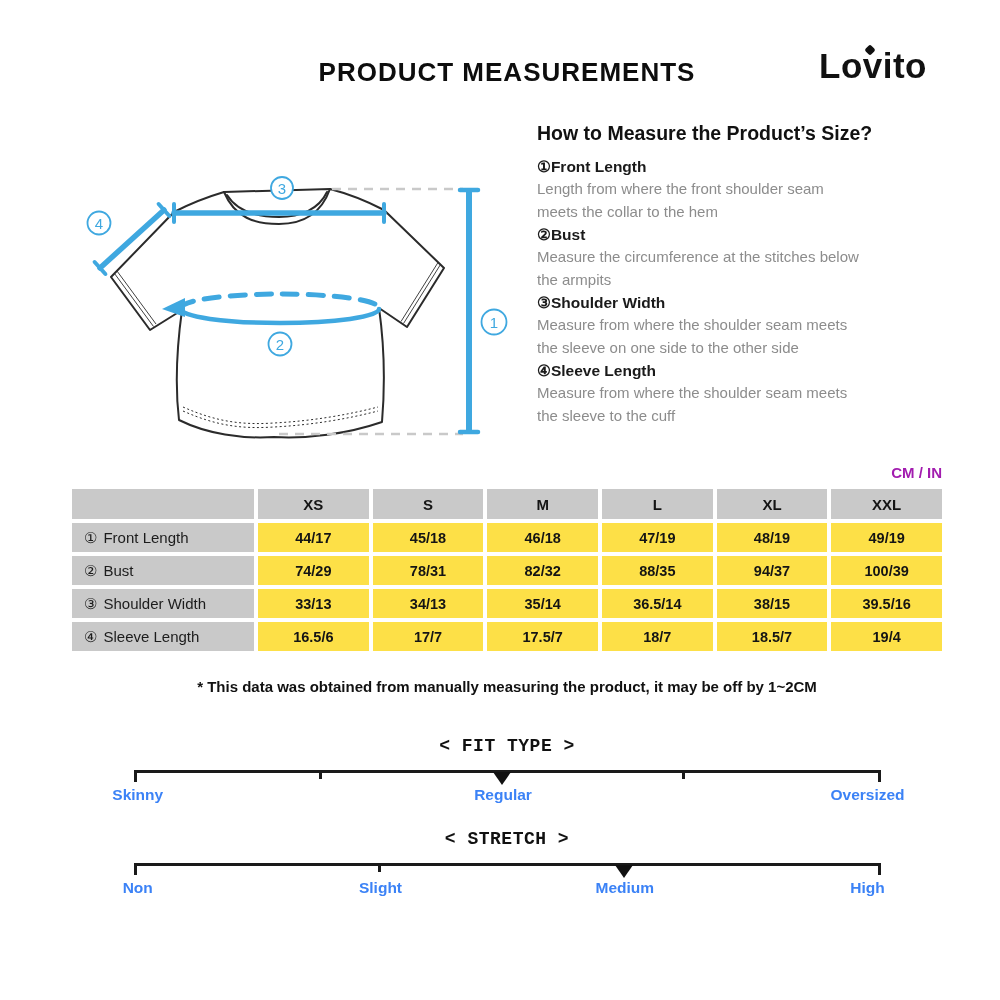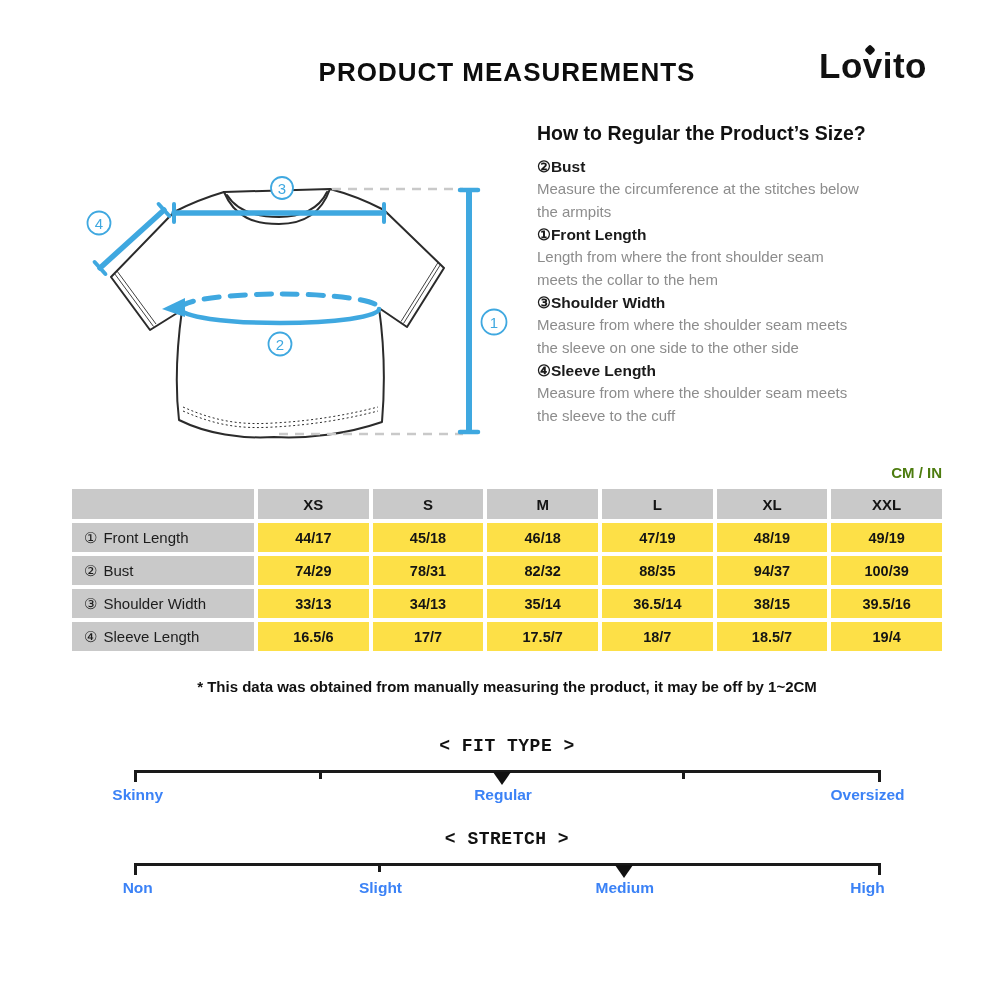--- a/index.html
+++ b/index.html
@@ -18,21 +18,21 @@
   .howto{position:absolute;left:530px;top:122px;width:412px;}
   .howto h2{margin:0 0 10px 0;font-size:19.5px;font-weight:700;color:#111;}
   .howto-item .iname{font-size:15.5px;font-weight:700;color:#1a1a1a;line-height:23px;}
   .howto-item .idesc{font-size:15px;color:#8c8c8c;line-height:22.5px;white-space:pre-line;}
 
   
   .diagram{position:absolute;left:60px;top:150px;width:450px;height:320px;}
 
   
   .unit{position:absolute;left:65px;top:464px;width:870px;text-align:right;
-    font-size:15px;font-weight:700;color:#4d7c0f;}
+    font-size:15px;font-weight:700;color:#a21caf;}
   .size-table{position:absolute;left:65px;top:489px;width:870px;display:grid;
     grid-template-columns:182px repeat(6,1fr);grid-template-rows:30px repeat(4,29px);gap:4px;text-align:center;}
   .size-table .cell{display:flex;align-items:center;justify-content:center;}
   .size-table .corner{background:#c9c9c9;}
   .size-table .size-h{background:#c9c9c9;font-size:15px;font-weight:700;color:#141414;}
   .size-table .row-label{background:#c9c9c9;font-size:15px;color:#1c1c1c;
     justify-content:flex-start;padding-left:12px;gap:6px;}
   .size-table .val{background:#fde047;font-size:14.5px;font-weight:700;color:#141414;}
 
   .note{position:absolute;left:0;right:0;top:678px;text-align:center;
@@ -117,30 +117,30 @@
     </g>
     <g fill="#3FA8E0" font-size="15" text-anchor="middle" font-family="Liberation Sans, sans-serif">
       <text x="215" y="43.5">3</text>
       <text x="32" y="78.5">4</text>
       <text x="213" y="199.5">2</text>
       <text x="427" y="178">1</text>
     </g>
   </svg>
 
   <div class="howto">
-    <h2>How to Regular the Product’s Size?</h2>
+    <h2>How to Measure the Product’s Size?</h2>
+    <div class="howto-item">
+      <div class="iname"><span>①</span><span>Front Length</span></div>
+      <div class="idesc">Length from where the front shoulder seam
+meets the collar to the hem</div>
+    </div>
     <div class="howto-item">
       <div class="iname"><span>②</span><span>Bust</span></div>
       <div class="idesc">Measure the circumference at the stitches below
 the armpits</div>
-    </div>
-    <div class="howto-item">
-      <div class="iname"><span>①</span><span>Front Length</span></div>
-      <div class="idesc">Length from where the front shoulder seam
-meets the collar to the hem</div>
     </div>
     <div class="howto-item">
       <div class="iname"><span>③</span><span>Shoulder Width</span></div>
       <div class="idesc">Measure from where the shoulder seam meets
 the sleeve on one side to the other side</div>
     </div>
     <div class="howto-item">
       <div class="iname"><span>④</span><span>Sleeve Length</span></div>
       <div class="idesc">Measure from where the shoulder seam meets
 the sleeve to the cuff</div>

